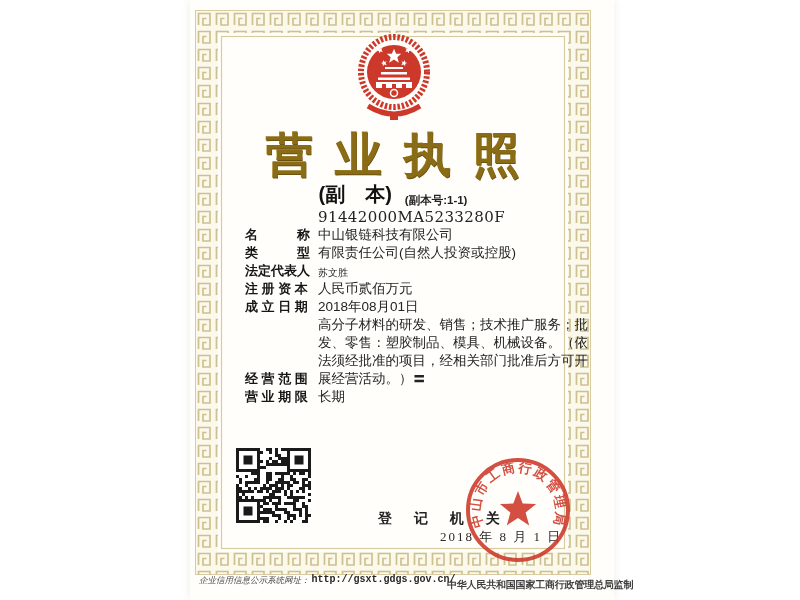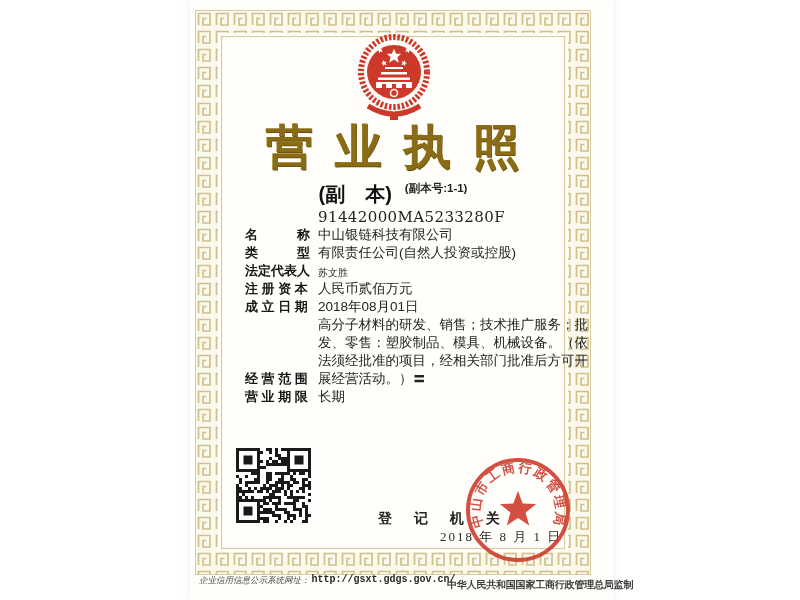--- a/index.html
+++ b/index.html
@@ -2,25 +2,25 @@
 <html><head>
 <meta charset="utf-8">
 <style>
   html,body{margin:0;padding:0;}
   .page{position:relative;width:800px;height:600px;background:#ffffff;overflow:hidden;
         font-family:"Liberation Sans",sans-serif;color:#222;}
   .paper{position:absolute;left:190px;top:0;width:424px;height:600px;background:#fffefa;
          box-shadow:0 0 8px rgba(120,110,80,.12);}
   .frame{position:absolute;left:195px;top:10px;width:396px;height:565px;}
   .emblem{position:absolute;left:354px;top:30px;width:80px;height:92px;}
-  .title{position:absolute;left:195px;top:116px;width:396px;text-align:center;
+  .title{position:absolute;left:195px;top:124px;width:396px;text-align:center;
          font-size:47px;font-weight:bold;letter-spacing:22px;text-indent:22px;
          color:#8a6c16;text-shadow:0.6px 0.8px 0 #6b520f, -0.4px -0.4px 0 #b29540;}
   .subtitle-row{position:absolute;left:195px;top:181px;width:396px;display:flex;
-         justify-content:center;align-items:flex-start;gap:13px;}
+         justify-content:center;align-items:flex-end;gap:13px;}
   .subtitle{font-size:20px;font-weight:bold;color:#111;white-space:pre;}
   .subtitle-no{font-size:11.5px;font-weight:bold;color:#222;}
   .credit-row{position:absolute;left:318px;top:208px;display:flex;align-items:baseline;gap:22px;}
   .credit-label{font-size:13.5px;font-weight:bold;color:#111;}
   .credit-code{font-size:15px;font-family:"DejaVu Serif",serif;color:#222;letter-spacing:.4px;}
   .fields{position:absolute;left:245px;top:226px;width:346px;}
   .field-row{display:flex;min-height:17.8px;align-items:flex-end;}
   .field-label{width:66px;flex:0 0 66px;margin-right:7px;font-size:13px;font-weight:bold;
          color:#161616;white-space:pre;}
   .field-value{font-size:13.5px;color:#232323;}

